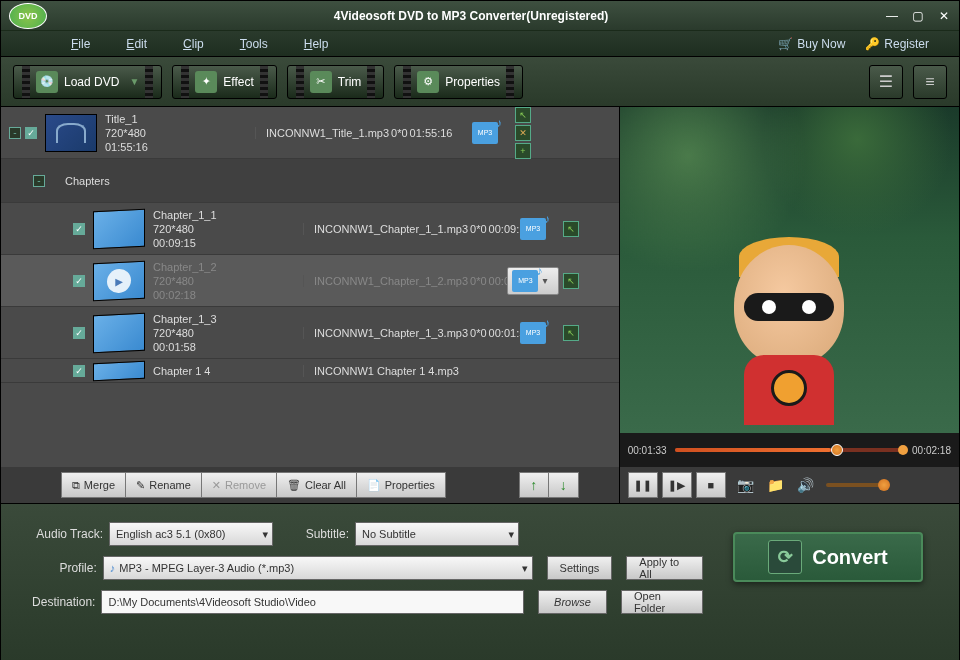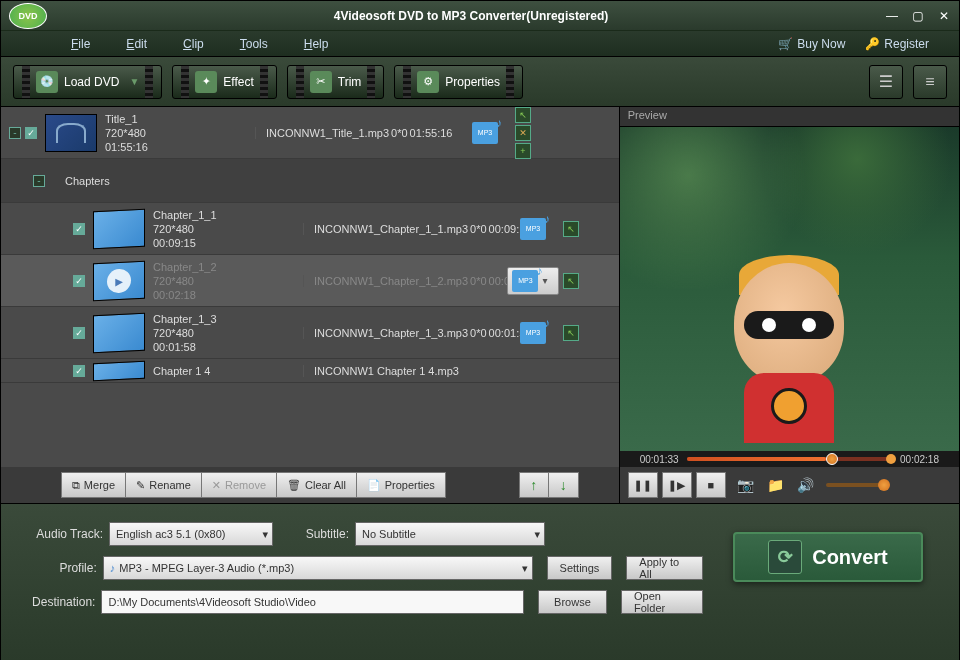--- a/index.html
+++ b/index.html
@@ -55,21 +55,21 @@
 .scene { width: 100%; height: 100%; position: relative; background: linear-gradient(to bottom, #1a3a2a 0%, #2a5a3a 40%, #3a6a4a 100%); }
 .foliage { position: absolute; top: 0; left: 0; right: 0; height: 50%; background: radial-gradient(circle at 20% 30%, #4a7a4a 0%, transparent 40%), radial-gradient(circle at 70% 20%, #3a6a3a 0%, transparent 35%); }
 .character { position: absolute; bottom: 8px; left: 50%; transform: translateX(-50%); width: 140px; height: 180px; }
 .head { width: 110px; height: 120px; background: radial-gradient(ellipse at 45% 40%, #f5c9a0, #d9a878); border-radius: 50% 50% 45% 45%; position: absolute; top: 0; left: 15px; }
 .hair { position: absolute; top: -8px; left: 20px; width: 100px; height: 40px; background: #e8a838; border-radius: 50% 50% 0 0; }
 .mask { position: absolute; top: 48px; left: 25px; width: 90px; height: 28px; background: #1a1a1a; border-radius: 14px; }
 .mask::before, .mask::after { content:""; position:absolute; width:14px; height:14px; background:#fff; border-radius:50%; top:7px; }
 .mask::before { left: 18px; } .mask::after { right: 18px; }
 .body { position: absolute; bottom: 0; left: 25px; width: 90px; height: 70px; background: #d03030; border-radius: 20px 20px 0 0; }
 .body::before { content:""; position:absolute; top:15px; left:50%; transform:translateX(-50%); width:30px; height:30px; border-radius:50%; background:#f0a030; border:3px solid #1a1a1a; }
-.timeline { height: 16px; background: #1a1a1a; display: flex; align-items: center; padding: 0 20px; color: #ccc; font-size: 10px; gap: 8px; }
+.timeline { height: 34px; background: #1a1a1a; display: flex; align-items: center; padding: 0 8px; color: #ccc; font-size: 10px; gap: 8px; }
 .track { flex: 1; height: 4px; background: #7a3020; border-radius: 2px; position: relative; }
 .trackfill { height: 100%; width: 68%; background: linear-gradient(to right, #d05020, #f07030); border-radius: 2px; }
 .trackhandle { position: absolute; left: 68%; top: -4px; width: 12px; height: 12px; border-radius: 50%; background: radial-gradient(circle, #f0a040, #d07020); border: 1px solid #fff; }
 .trackend { position:absolute; right:-4px; top:-3px; width:10px; height:10px; border-radius:50%; background:#f0a040; }
 .controls { height: 36px; background: #3a3a3a; display: flex; align-items: center; padding: 0 8px; gap: 4px; }
 .ctrlbtn { width: 30px; height: 26px; background: linear-gradient(to bottom, #f0f0f0, #c8c8c8); border: 1px solid #777; display: flex; align-items: center; justify-content: center; color: #333; cursor: pointer; font-size: 11px; }
 .ctrlic { width: 20px; height: 20px; color: #ccc; cursor: pointer; margin-left: 6px; display: flex; align-items: center; justify-content: center; font-size: 14px; }
 .vol { flex: 1; height: 4px; background: #7a5020; border-radius: 2px; margin-left: 6px; position: relative; max-width:60px; }
 .volhandle { position: absolute; right: -4px; top: -4px; width: 12px; height: 12px; border-radius: 50%; background: radial-gradient(circle, #f0a040, #d07020); }
 .bottom { height: 158px; background: linear-gradient(to bottom, #3a4a3a, #2a3a2a); border-top: 1px solid #000; padding: 18px 12px; display: flex; }
@@ -281,21 +281,20 @@
         <div class="arrowbtn">
             <span class="ar" style="color:#2a8a2a">↑</span>
           </div>
         <div class="arrowbtn" style="border-left:none;">
             <span class="ar" style="color:#2a8a2a">↓</span>
           </div>
       </div>
     </div>
 
     <div class="preview">
-      <div class="previewhdr">Preview</div>
       <div class="previewvid">
         <div class="scene">
           <div class="foliage"></div>
           <div class="character">
             <div class="hair"></div>
             <div class="head"></div>
             <div class="mask"></div>
             <div class="body"></div>
           </div>
         </div>
@@ -322,35 +321,35 @@
       </div>
     </div>
   </div>
 
   <div class="bottom">
     <div class="settings">
       <div class="settingrow">
         <div class="settinglabel">Audio Track:</div>
         <div class="combo" style="width:164px">English ac3 5.1 (0x80)</div>
         <div class="settinglabel" style="width:70px">Subtitle:</div>
-        <div class="combo" style="width:190px">No Subtitle</div>
+        <div class="combo" style="width:164px">No Subtitle</div>
       </div>
       <div class="settingrow">
         <div class="settinglabel">Profile:</div>
         <div class="combo" style="width:460px">
             <span style="color:#4a8ad0;margin-right:4px">♪</span>
             <span>MP3 - MPEG Layer-3 Audio (*.mp3)</span>
           </div>
         <div class="btn">Settings</div>
         <div class="btn">Apply to All</div>
       </div>
       <div class="settingrow">
         <div class="settinglabel">Destination:</div>
         <div class="txt" style="width:460px">D:\My Documents\4Videosoft Studio\Video</div>
-        <div class="btn" style="width:73px;justify-content:center;">Browse</div>
+        <div class="btn" style="width:73px;justify-content:center;font-style:italic;">Browse</div>
         <div class="btn">Open Folder</div>
       </div>
     </div>
     <div class="convert">
       <div class="convertbtn">
         <div class="convicon">⟳</div>
         <span>Convert</span>
       </div>
     </div>
   </div>

